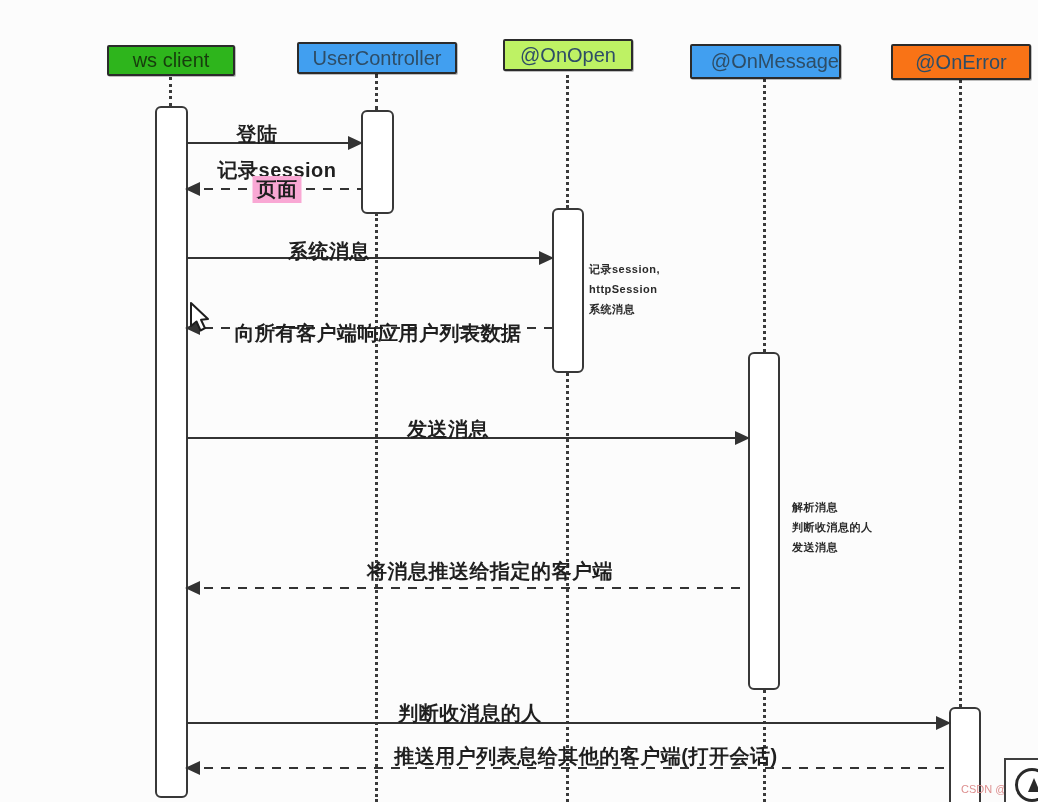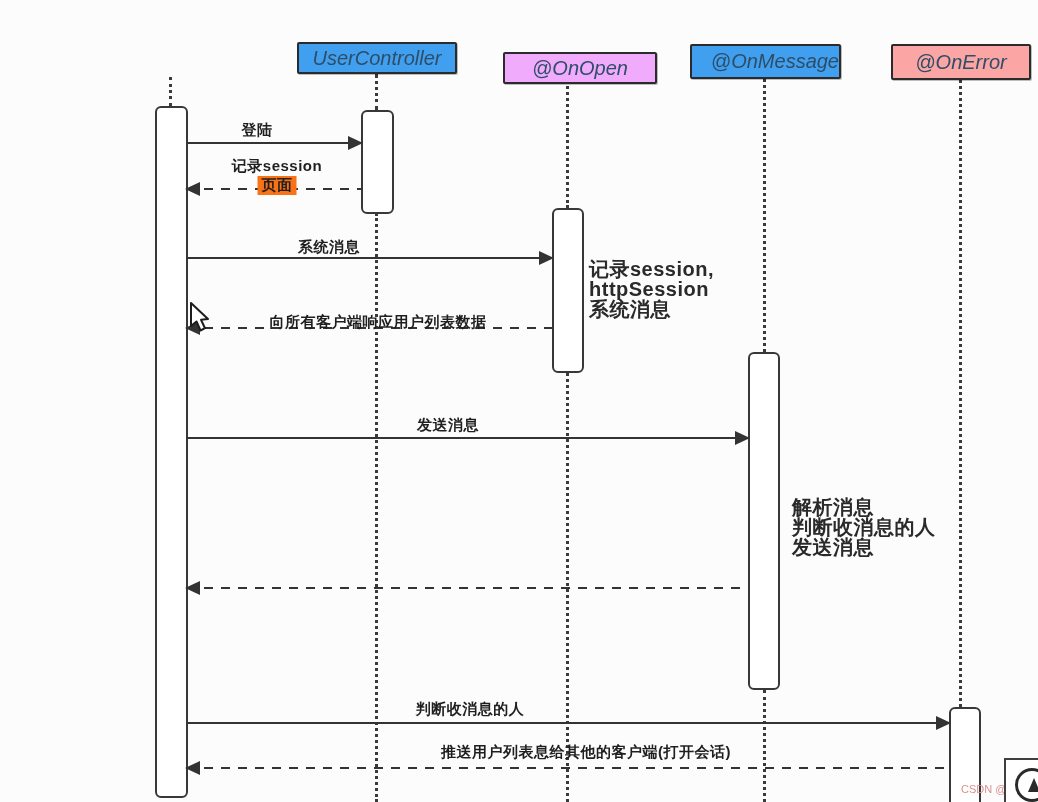--- a/index.html
+++ b/index.html
@@ -17,21 +17,21 @@
     display:flex;align-items:center;justify-content:center;
     border:2px solid #2b2b2b;
     box-sizing:border-box;
     font-size:20px;
     font-weight:500;
     border-radius:2px;
     z-index:4;
     box-shadow:1px 1px 0 rgba(0,0,0,.25);
   }
   .participant.green{color:#173d0d;}
-  .participant.blue{color:#2e4d66;font-style:italic;}
+  .participant.blue{color:#2e4d66;}
   
   .lifeline{
     position:absolute;width:0;
     border-left:3px dotted #3a3a3a;
     z-index:1;
   }
   
   .activation{
     position:absolute;
     background:#ffffff;
@@ -54,31 +54,31 @@
   }
   .head.left{
     left:-2px;
     border-top:7px solid transparent;border-bottom:7px solid transparent;
     border-right:15px solid #333;
   }
   .msg-label{
     position:absolute;
     transform:translateX(-50%);
     white-space:nowrap;
-    font-size:15px;
+    font-size:20px;
     font-weight:600;
     color:#1f1f1f;
     z-index:5;
     letter-spacing:.5px;
   }
-  .msg-label.on-line{background:#f97316;padding:0 4px;}
+  .msg-label.on-line{background:#f9a8d4;padding:0 4px;}
   
   .note{
     position:absolute;
-    font-size:20px;
+    font-size:11px;
     font-weight:700;
     color:#2a2a2a;
     line-height:20px;
     white-space:nowrap;
     z-index:5;
     letter-spacing:.5px;
   }
   
   .cursor{position:absolute;z-index:10;}
   
@@ -118,30 +118,33 @@
 
   <div class="lifeline" style="left:169px;top:77px;height:29px;"></div>
   <div class="lifeline" style="left:375px;top:74px;height:36px;"></div>
   <div class="lifeline" style="left:375px;top:213px;height:589px;"></div>
   <div class="lifeline" style="left:566px;top:75px;height:133px;"></div>
   <div class="lifeline" style="left:566px;top:373px;height:429px;"></div>
   <div class="lifeline" style="left:763px;top:79px;height:273px;"></div>
   <div class="lifeline" style="left:763px;top:690px;height:112px;"></div>
   <div class="lifeline" style="left:959px;top:80px;height:627px;"></div>
 
+  <div class="participant green" style="left: 107px; top: 45px; width: 128px; height: 31px; background-color: rgb(46, 181, 28);">
+    <span>ws client</span>
+  </div>
   <div class="participant blue" style="left: 297px; top: 42px; width: 160px; height: 32px; background-color: rgb(65, 159, 240);">
     <span>UserController</span>
   </div>
-  <div class="participant blue" style="left: 503px; top: 52px; width: 154px; height: 32px; background-color: #f0abfc;">
+  <div class="participant blue" style="left: 503px; top: 39px; width: 130px; height: 32px; background-color: #bef264;">
     <span>@OnOpen</span>
   </div>
   <div class="participant blue" style="left: 690px; top: 44px; width: 151px; height: 35px; background-color: rgb(65, 159, 240); justify-content: flex-end;">
     <span>@OnMessage</span>
   </div>
-  <div class="participant blue" style="left: 891px; top: 44px; width: 140px; height: 36px; background-color: #fca5a5;">
+  <div class="participant blue" style="left: 891px; top: 44px; width: 140px; height: 36px; background-color: #f97316;">
     <span>@OnError</span>
   </div>
 
   <div class="activation" style="left:155px;top:106px;width:33px;height:692px;"></div>
   <div class="activation" style="left:361px;top:110px;width:33px;height:104px;"></div>
   <div class="activation" style="left:552px;top:208px;width:32px;height:165px;"></div>
   <div class="activation" style="left:748px;top:352px;width:32px;height:338px;"></div>
   <div class="activation" style="left:949px;top:707px;width:32px;height:103px;"></div>
 
   <div class="message" style="left:187px;top:142px;width:174px;">
@@ -160,32 +163,33 @@
   <div class="message" style="left:187px;top:257px;width:365px;">
     <div class="shaft"></div>
     <div class="head right"></div>
   </div>
   <span class="msg-label" style="left:329px;top:238px;">系统消息</span>
 
   <div class="message" style="left:187px;top:327px;width:365px;">
     <div class="shaft dashed"></div>
     <div class="head left"></div>
   </div>
-  <span class="msg-label" style="left:378px;top:313px;">向所有客户端响应用户列表数据</span>
+  <span class="msg-label" style="left:378px;top:320px;">向所有客户端响应用户列表数据</span>
 
   <div class="message" style="left:187px;top:437px;width:561px;">
     <div class="shaft"></div>
     <div class="head right"></div>
   </div>
   <span class="msg-label" style="left:448px;top:416px;">发送消息</span>
 
   <div class="message" style="left:187px;top:587px;width:561px;">
     <div class="shaft dashed"></div>
     <div class="head left"></div>
   </div>
+  <span class="msg-label" style="left:490px;top:558px;">将消息推送给指定的客户端</span>
 
   <div class="message" style="left:187px;top:722px;width:762px;">
     <div class="shaft"></div>
     <div class="head right"></div>
   </div>
   <span class="msg-label" style="left:470px;top:700px;">判断收消息的人</span>
 
   <div class="message" style="left:187px;top:767px;width:762px;">
     <div class="shaft dashed"></div>
     <div class="head left"></div>

